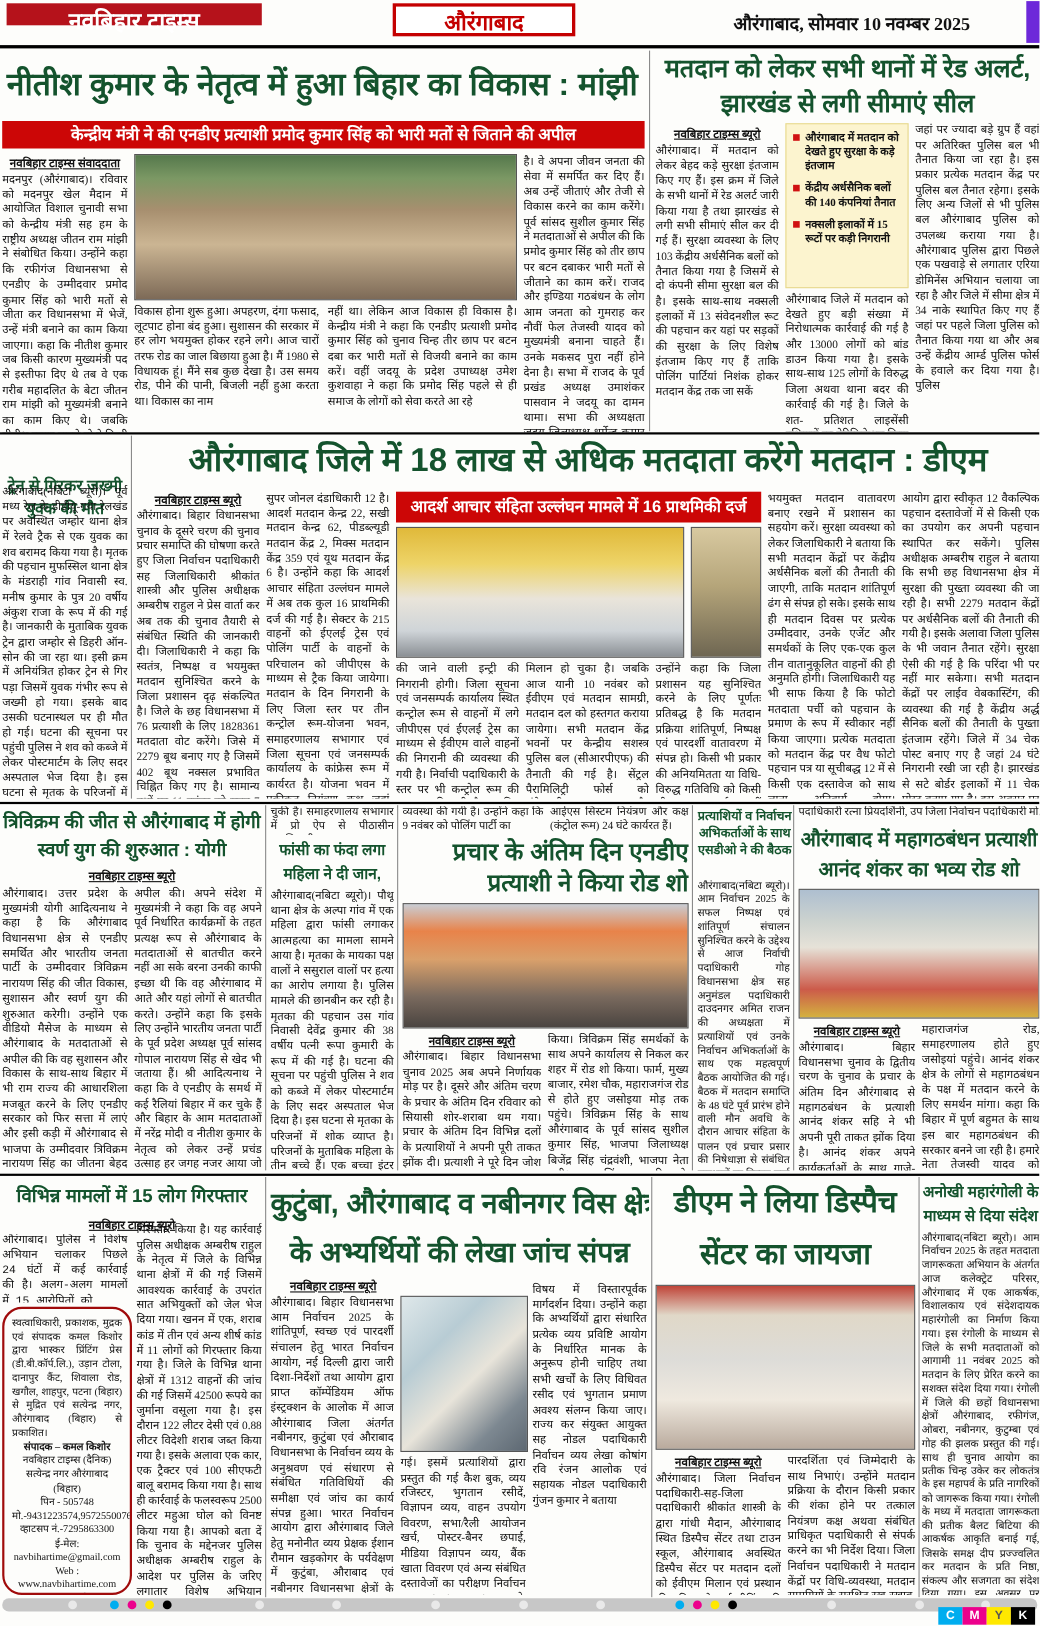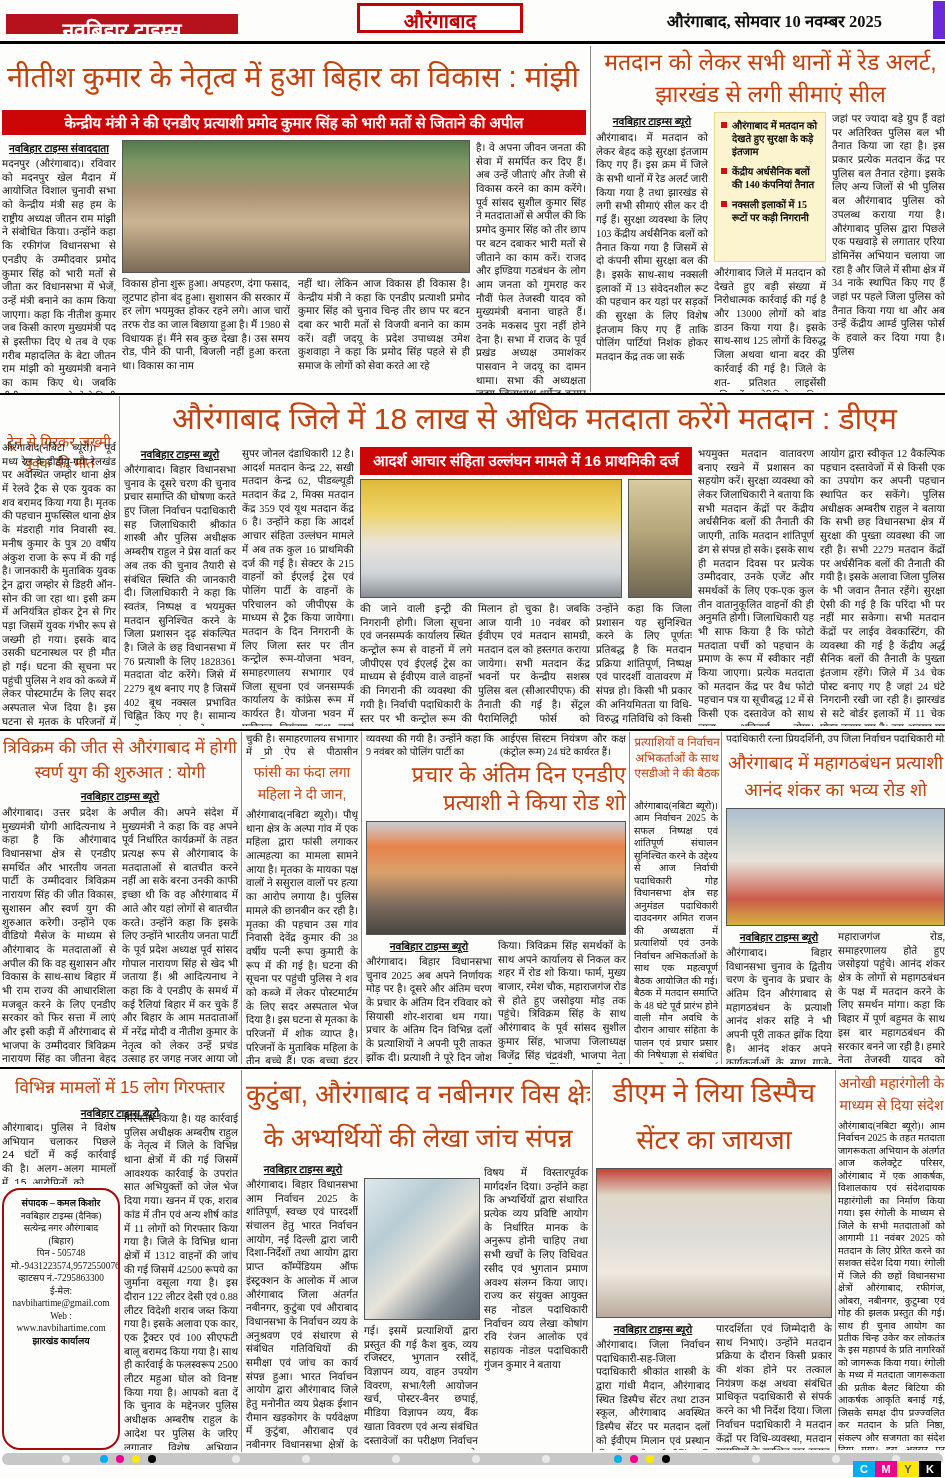--- a/index.html
+++ b/index.html
@@ -2,21 +2,21 @@
 <html><head>
 <meta charset="utf-8">
 <style>
   html,body{margin:0;padding:0;}
   body{width:945px;height:1478px;position:relative;background:#fdfdfb;
        font-family:"Liberation Serif","DejaVu Serif",serif;color:#111;}
   .abs{position:absolute;box-sizing:border-box;}
   .bd{font-size:10.3px;line-height:1.33;text-align:justify;overflow:hidden;}
   .bd-sm{font-size:9.6px;line-height:1.3;text-align:justify;overflow:hidden;}
   .byline{font-weight:bold;text-decoration:underline;text-align:center;font-size:10.5px;white-space:nowrap;overflow:hidden;}
-  .hl{font-weight:400;text-align:center;color:#c2410c;overflow:hidden;font-family:"Liberation Sans","DejaVu Sans",sans-serif;}
+  .hl{font-weight:700;text-align:center;color:#14532d;overflow:hidden;font-family:"Liberation Sans","DejaVu Sans",sans-serif;}
   .rule-h{background:#000;}
   .rule-v{background:#8a8a8a;width:1px;}
   .photo{overflow:hidden;border:1px solid #555;}
   .ph-rally{background:linear-gradient(180deg,#55784c 0%,#7b9864 16%,#a78f6f 38%,#cbb593 62%,#7d6a57 100%);}
   .ph-press{background:linear-gradient(180deg,#e0b93a 0%,#eed468 28%,#e9e4da 55%,#cfd4d8 80%,#8a8f94 100%);}
   .ph-sp{background:linear-gradient(180deg,#d8c9a0 0%,#b5a57a 45%,#6e6652 100%);}
   .ph-crowd1{background:linear-gradient(180deg,#c9cdd4 0%,#e8834a 22%,#d9a06b 45%,#7a6a5e 75%,#4a4440 100%);}
   .ph-crowd2{background:linear-gradient(180deg,#aebfd0 0%,#cdd3cf 25%,#e6e2d8 45%,#cc5b4a 78%,#d4b23f 100%);}
   .ph-office{background:linear-gradient(135deg,#dfe8ea 0%,#b8ccd4 30%,#e8e4da 55%,#7d8891 80%,#5d6872 100%);}
   .ph-tent{background:linear-gradient(180deg,#c04438 0%,#e0d8c8 18%,#dddcd8 45%,#efe9df 70%,#b9aa9d 100%);}
@@ -31,21 +31,21 @@
   .dotbar{background:#c7c7c7;border-radius:6px;}
   .dot{position:absolute;top:2px;width:8px;height:8px;border-radius:50%;}
   .cmykbox{display:flex;}
   .cmykbox span{width:22px;height:16px;font:bold 11px "Liberation Sans","DejaVu Sans",sans-serif;
                 color:#fff;text-align:center;line-height:16px;}
   .tail{font-size:10px;line-height:1.25;text-align:justify;overflow:hidden;}
 </style>
 </head>
 <body>
 
-<div class="abs redbar" style="left:6px;top:14px;width:232px;height:20px;font-size:21px;line-height:34px;background:#b5121b;">नवबिहार टाइम्स</div>
+<div class="abs redbar" style="left:6px;top:3px;width:232px;height:20px;font-size:21px;line-height:34px;background:#b5121b;">नवबिहार टाइम्स</div>
 <div class="abs" style="left:357px;top:3px;width:166px;height:30px;border:3px solid #c40000;color:#c40000;background:#fff;
      font-weight:800;font-size:20px;line-height:30px;text-align:center;font-family:'Liberation Sans','DejaVu Sans',sans-serif;">औरंगाबाद</div>
 <div class="abs" style="left:570px;top:9px;width:312px;height:24px;text-align:right;font-weight:bold;font-size:16.5px;">औरंगाबाद, सोमवार 10 नवम्बर 2025</div>
 <div class="abs redbar" style="left:933px;top:1px;width:48px;height:38px;font-size:20px;line-height:38px;background:#6d28d9;">12</div>
 <div class="abs rule-h" style="left:0;top:41px;width:945px;height:3px;"></div>
 
 <div class="abs hl" style="left:0;top:48px;width:586px;height:58px;font-size:29px;line-height:58px;white-space:nowrap;">नीतीश कुमार के नेतृत्व में हुआ बिहार का विकास : मांझी</div>
 <div class="abs redbar" style="left:2px;top:110px;width:584px;height:25px;font-size:15px;line-height:25px;white-space:nowrap;overflow:hidden;">केन्द्रीय मंत्री ने की एनडीए प्रत्याशी प्रमोद कुमार सिंह को भारी मतों से जिताने की अपील</div>
 <div class="abs byline" style="left:2px;top:141px;width:114px;">नवबिहार टाइम्स संवाददाता</div>
 <div class="abs bd" style="left:2px;top:157px;width:114px;height:236px;">मदनपुर (औरंगाबाद)। रविवार को मदनपुर खेल मैदान में आयोजित विशाल चुनावी सभा को केन्द्रीय मंत्री सह हम के राष्ट्रीय अध्यक्ष जीतन राम मांझी ने संबोधित किया। उन्होंने कहा कि रफीगंज विधानसभा से एनडीए के उम्मीदवार प्रमोद कुमार सिंह को भारी मतों से जीता कर विधानसभा में भेजें, उन्हें मंत्री बनाने का काम किया जाएगा। कहा कि नीतीश कुमार जब किसी कारण मुख्यमंत्री पद से इस्तीफा दिए थे तब वे एक गरीब महादलित के बेटा जीतन राम मांझी को मुख्यमंत्री बनाने का काम किए थे। जबकि नीतीश कुमार चाहते तो वे किसी जाति के व्यक्ति को मुख्यमंत्री बना सकते थे। मांझी ने कहा कि जब वर्ष 2005 में एनडीए गठबंधन जीती और नीतीश कुमार मुख्यमंत्री बने तब बिहार में</div>
@@ -127,20 +127,21 @@
 <div class="abs byline" style="left:726px;top:930px;width:106px;">नवबिहार टाइम्स ब्यूरो</div>
 <div class="abs bd" style="left:726px;top:946px;width:106px;height:118px;">औरंगाबाद। बिहार विधानसभा चुनाव के द्वितीय चरण के चुनाव के प्रचार के अंतिम दिन औरंगाबाद से महागठबंधन के प्रत्याशी आनंद शंकर सहि ने भी अपनी पूरी ताकत झोंक दिया है। आनंद शंकर अपने कार्यकर्ताओं के साथ गाजे-बाजे के साथ निकले। रोड शो की शुरुआत अपने आवास से किया। जीटी रोड होते हुए फरम पहुंचे। इसके बाद सिन्हा कॉलेज मोड़, धर्मशाला चौक, मुख्य बाजार, रमेश चौक,</div>
 <div class="abs bd" style="left:838px;top:930px;width:107px;height:134px;">महाराजगंज रोड, समाहरणालय होते हुए जसोइयां पहुंचे। आनंद शंकर क्षेत्र के लोगों से महागठबंधन के पक्ष में मतदान करने के लिए समर्थन मांगा। कहा कि बिहार में पूर्ण बहुमत के साथ इस बार महागठबंधन की सरकार बनने जा रही है। हमारे नेता तेजस्वी यादव को मुख्यमंत्री के पद पर बैठाना है। इसलिए 11 नवंबर को खुलकर मतदान करें। इसके साथ ही अन्य दलों के प्रत्याशियों ने भी शहर में रोड शो कर लोगों से समर्थन मांगा।</div>
 
 <div class="abs rule-h" style="left:0;top:1067px;width:945px;height:2px;"></div>
 
 <div class="abs hl" style="left:2px;top:1073px;width:236px;height:30px;font-size:17px;line-height:30px;white-space:nowrap;">विभिन्न मामलों में 15 लोग गिरफ्तार</div>
 <div class="abs byline" style="left:2px;top:1106px;width:236px;">नवबिहार टाइम्स ब्यूरो</div>
 <div class="abs bd" style="left:2px;top:1122px;width:114px;height:62px;font-family:Liberation Mono, monospace;">औरंगाबाद। पुलिस ने विशेष अभियान चलाकर पिछले 24 घंटों में कई कार्रवाई की है। अलग-अलग मामलों में 15 आरोपितों को</div>
 <div class="abs imprint" style="left:2px;top:1188px;width:118px;height:262px;">
+  <span>स्वत्वाधिकारी, प्रकाशक, मुद्रक एवं संपादक कमल किशोर द्वारा भास्कर प्रिंटिंग प्रेस (डी.बी.कॉर्प.लि.), उड़ान टोला, दानापुर कैंट, शिवाला रोड, खगौल, शाहपुर, पटना (बिहार) से मुद्रित एवं सत्येन्द्र नगर, औरंगाबाद (बिहार) से प्रकाशित।</span>
   <span class="c b">संपादक – कमल किशोर</span>
   <span class="c">नवबिहार टाइम्स (दैनिक)</span>
   <span class="c">सत्येन्द्र नगर औरंगाबाद (बिहार)</span>
   <span class="c">पिन - 505748</span>
   <span class="c">मो.-9431223574,9572550076</span>
   <span class="c">व्हाटसप नं.-7295863300</span>
   <span class="c">ई-मेल: navbihartime@gmail.com</span>
   <span class="c">Web : www.navbihartime.com</span>
   <span class="c b">झारखंड कार्यालय</span>
   

